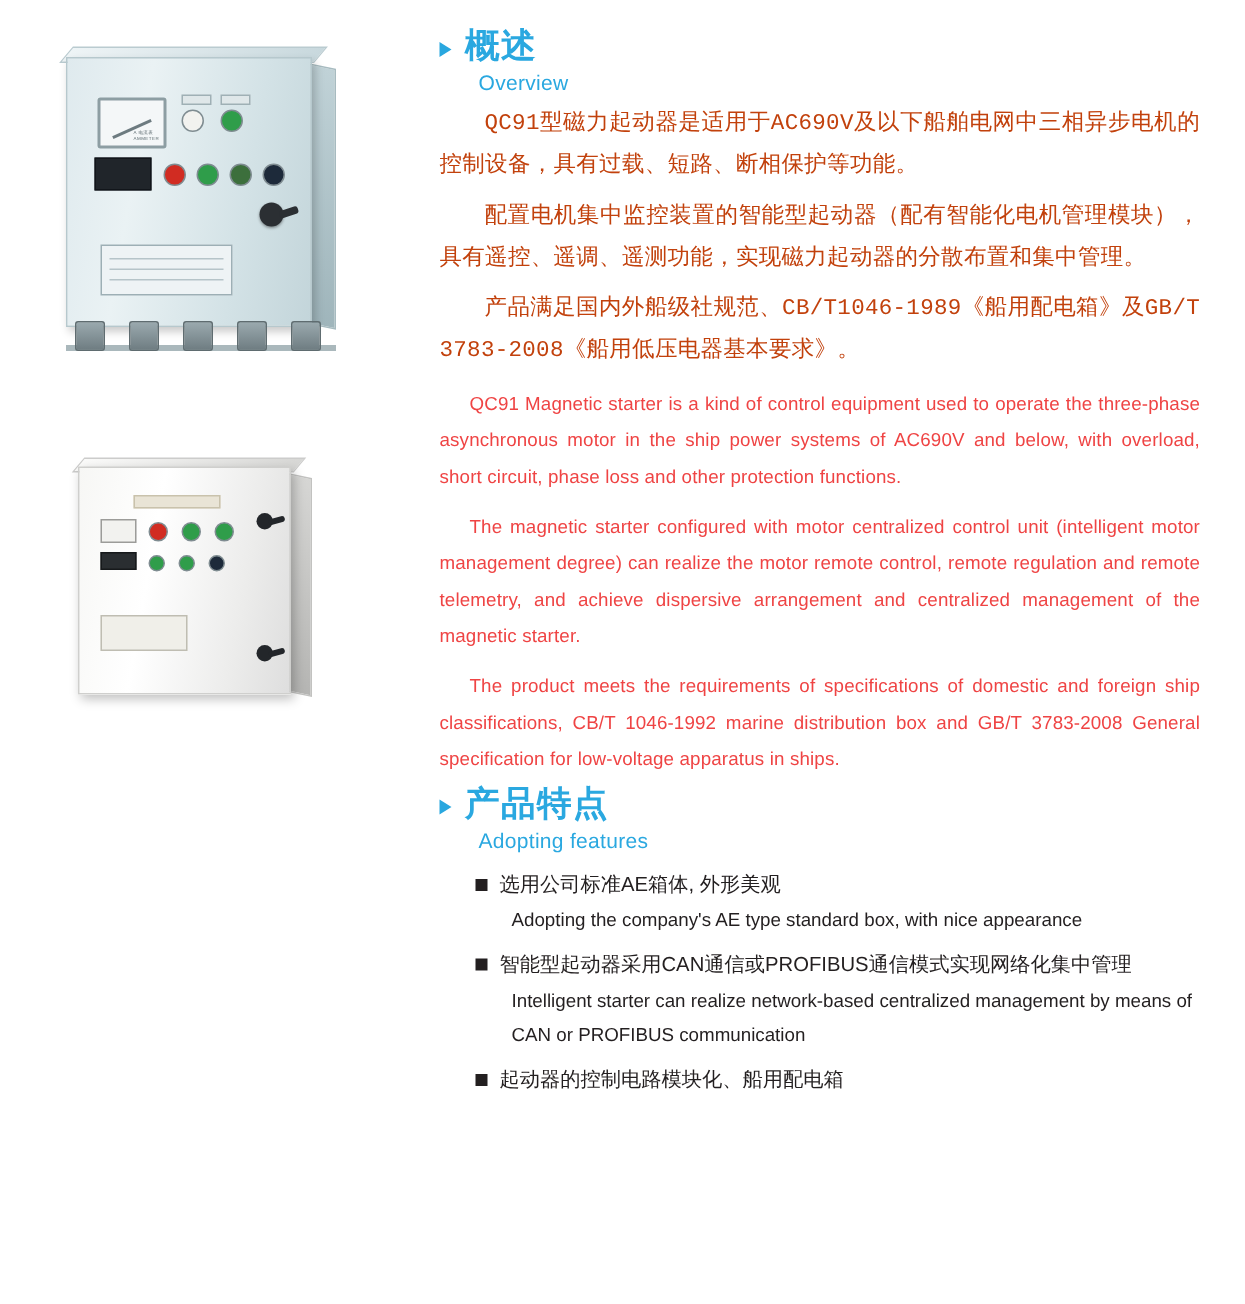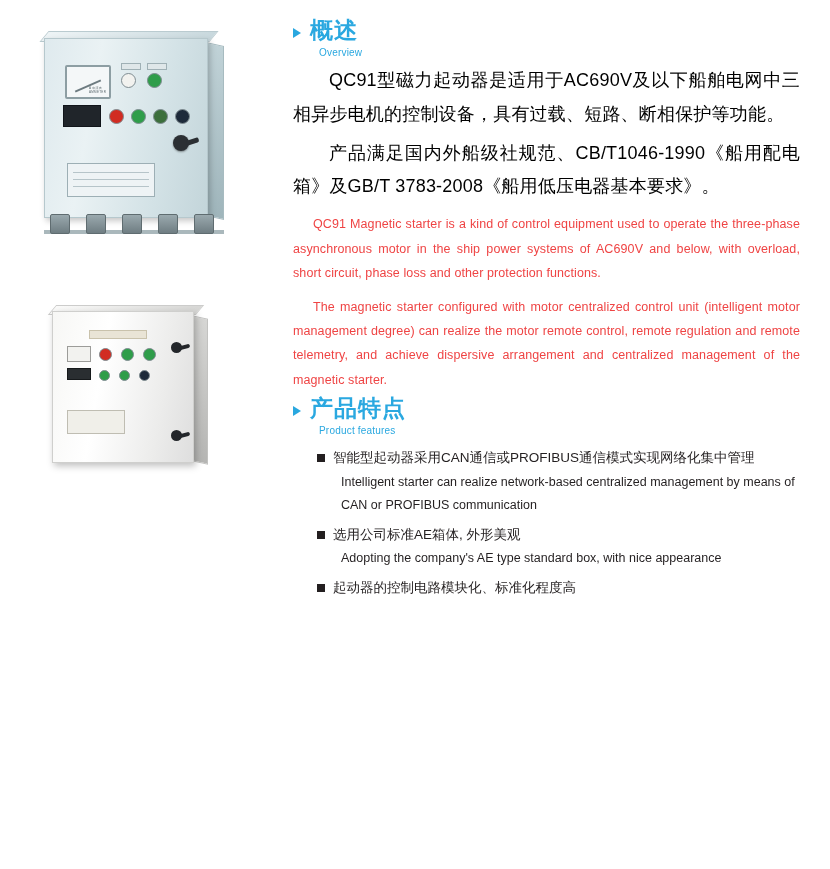--- a/index.html
+++ b/index.html
@@ -251,33 +251,34 @@
     flex: 0 0 auto;
   }
   .sec-title-cn {
     font-size: 23px;
     font-weight: bold;
     color: #2aa8e0;
     letter-spacing: 1px;
     line-height: 1.1;
   }
   .sec-title-en {
-    font-size: 10px;
+    font-size: 14px;
     color: #2aa8e0;
     margin: 4px 0 0 26px;
     letter-spacing: .2px;
   }
   p.cn {
-    font-size: 18px;
+    font-size: 15px;
     line-height: 1.85;
-    color: #000000;
+    color: #c2410c;
     margin: 6px 0 0 0;
     text-align: justify;
     text-indent: 2em;
     letter-spacing: .2px;
+    font-family: Liberation Mono, monospace;
   }
   p.en {
     font-size: 12.5px;
     line-height: 1.95;
     color: #ef4444;
     margin: 9px 0 0 0;
     text-align: justify;
     text-indent: 1.6em;
     letter-spacing: .1px;
   }
@@ -373,53 +374,55 @@
 
   <div class="right-col">
 
     <div class="sec-head">
       <span class="arrow-icon"></span>
       <span class="sec-title-cn">概述</span>
     </div>
     <div class="sec-title-en">Overview</div>
 
     <p class="cn">QC91型磁力起动器是适用于AC690V及以下船舶电网中三相异步电机的控制设备，具有过载、短路、断相保护等功能。</p>
-    <p class="cn">产品满足国内外船级社规范、CB/T1046-1990《船用配电箱》及GB/T 3783-2008《船用低压电器基本要求》。</p>
+    <p class="cn">配置电机集中监控装置的智能型起动器（配有智能化电机管理模块），具有遥控、遥调、遥测功能，实现磁力起动器的分散布置和集中管理。</p>
+    <p class="cn">产品满足国内外船级社规范、CB/T1046-1989《船用配电箱》及GB/T 3783-2008《船用低压电器基本要求》。</p>
 
     <p class="en">QC91 Magnetic starter is a kind of control equipment used to operate the three-phase asynchronous motor in the ship power systems of AC690V and below, with overload, short circuit, phase loss and other protection functions.</p>
     <p class="en">The magnetic starter configured with motor centralized control unit (intelligent motor management degree) can realize the motor remote control, remote regulation and remote telemetry, and achieve dispersive arrangement and centralized management of the magnetic starter.</p>
+    <p class="en">The product meets the requirements of specifications of domestic and foreign ship classifications, CB/T 1046-1992 marine distribution box and GB/T 3783-2008 General specification for low-voltage apparatus in ships.</p>
 
     <div class="sec-head" style="">
       <span class="arrow-icon"></span>
       <span class="sec-title-cn">产品特点</span>
     </div>
-    <div class="sec-title-en">Product features</div>
+    <div class="sec-title-en">Adopting features</div>
 
     <div class="features">
+
+      <div class="feat-item">
+        <div class="feat-cn">
+          <span class="bullet"></span>
+          <span>选用公司标准AE箱体, 外形美观</span>
+        </div>
+        <div class="feat-en">Adopting the company's AE type standard box, with nice appearance</div>
+      </div>
 
       <div class="feat-item">
         <div class="feat-cn">
           <span class="bullet"></span>
           <span>智能型起动器采用CAN通信或PROFIBUS通信模式实现网络化集中管理</span>
         </div>
         <div class="feat-en">Intelligent starter can realize network-based centralized management by means of CAN or PROFIBUS communication</div>
       </div>
 
       <div class="feat-item">
         <div class="feat-cn">
           <span class="bullet"></span>
-          <span>选用公司标准AE箱体, 外形美观</span>
-        </div>
-        <div class="feat-en">Adopting the company's AE type standard box, with nice appearance</div>
-      </div>
-
-      <div class="feat-item">
-        <div class="feat-cn">
-          <span class="bullet"></span>
-          <span>起动器的控制电路模块化、标准化程度高</span>
+          <span>起动器的控制电路模块化、船用配电箱</span>
         </div>
       </div>
 
     </div>
 
     <div class="spacer-bottom"></div>
   </div>
 
 </div>
 

